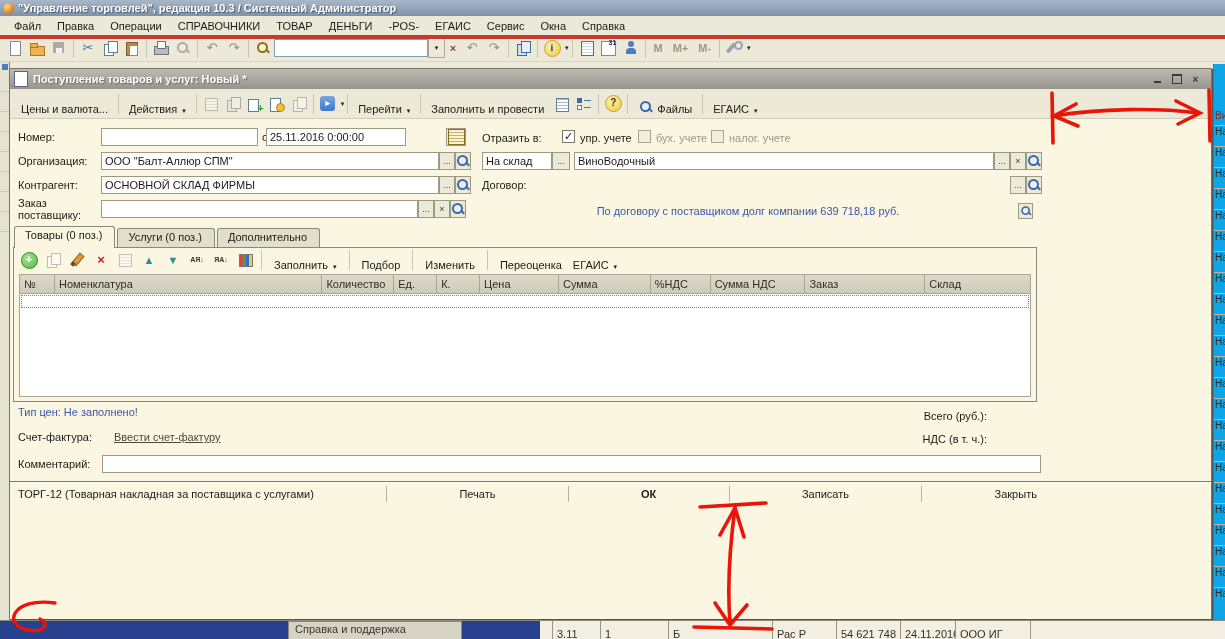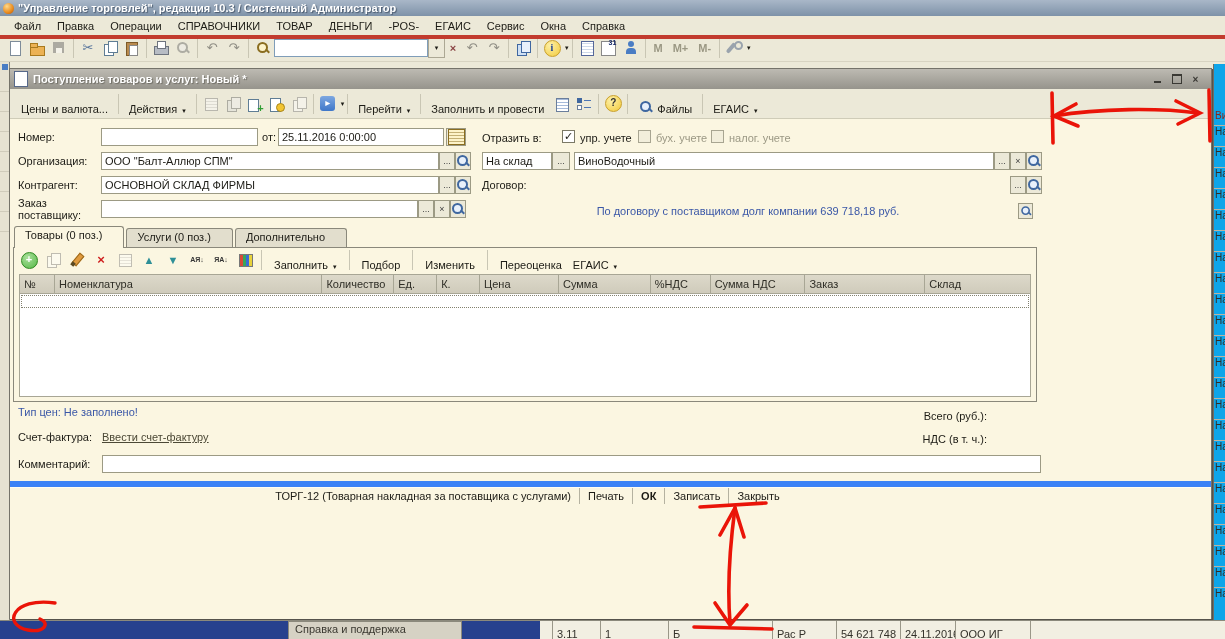--- a/index.html
+++ b/index.html
@@ -107,38 +107,38 @@
   .inp{position:absolute;height:18px;background:#fff;border:1px solid #9c9a84;box-sizing:border-box;
        font-size:11px;line-height:16px;padding:0 3px;white-space:nowrap;overflow:hidden;}
   .fbtn{position:absolute;height:18px;background:#ece9d8;border:1px solid #9c9a84;box-sizing:border-box;
        display:flex;align-items:center;justify-content:center;font-size:9px;color:#444;}
   .cb{position:absolute;width:13px;height:13px;background:#fff;border:1px solid #7b7966;box-sizing:border-box;
       text-align:center;line-height:11px;font-size:11px;}
   .cb.checked::after{content:"✓";}
   .cb.off{background:#f2eedb;border-color:#a8a591;}
   .graylbl{color:#9b9884;}
   .bluetext{color:#3a57a7;text-align:center;}
-  .linktext{color:#4c4936;text-decoration:underline;}
+  .linktext{color:#4c4936;text-decoration:underline;margin-left:12px;}
 
   
   .tabs{position:absolute;left:4px;top:110px;display:flex;align-items:flex-end;height:19px;}
-  .tab{padding:2px 21px 2px 10px;border:1px solid #8a887b;border-bottom:none;background:#e2decd;margin-right:2px;
+  .tab{padding:2px 12px 2px 10px;border:1px solid #8a887b;border-bottom:none;background:#e2decd;margin-right:2px;
        border-radius:3px 3px 0 0;height:15px;line-height:13px;}
   .tab.active{background:#fbf6e1;height:17px;position:relative;z-index:3;}
   .tabpane{position:absolute;left:3px;top:128px;width:1024px;height:155px;border:1px solid #8a887b;background:#fbf6e1;box-sizing:border-box;z-index:2;}
   .panetb{height:24px;display:flex;align-items:center;padding-left:4px;gap:2px;}
   .thdr{position:absolute;left:5px;top:26px;right:5px;height:20px;display:flex;background:linear-gradient(180deg,#ddd9ca,#cfcbbb);
         border:1px solid #a8a695;box-sizing:border-box;}
   .th{border-right:1px solid #a8a695;box-sizing:border-box;padding:3px 0 0 4px;white-space:nowrap;overflow:hidden;color:#2f2e26;}
   .tbody{position:absolute;left:5px;top:46px;right:5px;bottom:4px;background:#fff;border:1px solid #a8a695;border-top:none;box-sizing:border-box;}
   .dottedrow{margin:1px;height:11px;border:1px dotted #83816f;}
 
   
-  .botbar{position:absolute;left:0;top:362px;width:100%;height:24px;border-top:6px solid #3b82f6;box-shadow:inset 0 1px 0 #fffdf2;
-    display:flex;align-items:center;justify-content:center;padding-right:166px;box-sizing:border-box;}
+  .botbar{position:absolute;left:0;top:362px;width:100%;height:24px;border-top:1px solid #3b82f6;box-shadow:inset 0 1px 0 #fffdf2;
+    display:flex;align-items:center;justify-content:space-between;padding-right:166px;box-sizing:border-box;}
   .bbtn{padding:0 8px;white-space:nowrap;}
   .bsep{width:1px;height:16px;background:#b5b2a0;}
 
   
   .leftstrip{position:absolute;left:0;top:62px;width:10px;height:563px;background:#e6e2d2;border-right:1px solid #8a887f;box-sizing:border-box;}
   .leftstrip .row{height:19px;border-bottom:1px solid #cfcbbb;}
   .leftstrip .chip{width:6px;height:6px;background:#4a7dc4;margin:2px auto;}
   .rightstrip{position:absolute;left:1213px;top:64px;width:12px;height:571px;background:#0ea5e9;border-left:1px solid #6f6d64;box-sizing:border-box;overflow:hidden;}
   .rightstrip .top{color:#8b2418;font-size:10px;padding:46px 0 4px 1px;}
   .rightstrip span{display:block;height:20px;border-top:1px solid #b8b5a4;font-size:10px;color:#2f2d26;padding-left:1px;overflow:hidden;}
@@ -379,21 +379,21 @@
           <span>ЕГАИС</span>
           <span class="caret">▾</span>
         </span>
     </div>
 
     <div class="docbody">
 
       <span class="lbl" style="left:8px;top:12px">Номер:</span>
       <span class="inp" style="left:91px;top:9px;width:157px"></span>
       <span class="lbl" style="left:252px;top:12px">от:</span>
-      <span class="inp" style="left:268px;top:9px;width:166px">25.11.2016  0:00:00</span>
+      <span class="inp" style="left:256px;top:9px;width:140px">25.11.2016  0:00:00</span>
       <span class="fbtn" style="left:436px;top:9px;width:20px">
           <span class="ic-grid"></span>
         </span>
 
       <span class="lbl" style="left:472px;top:13px">Отразить в:</span>
       <span class="cb checked" style="left:552px;top:11px"></span>
       <span class="lbl" style="left:570px;top:13px">упр. учете</span>
       <span class="cb off" style="left:628px;top:11px"></span>
       <span class="lbl graylbl" style="left:646px;top:13px">бух. учете</span>
       <span class="cb off" style="left:701px;top:11px"></span>

